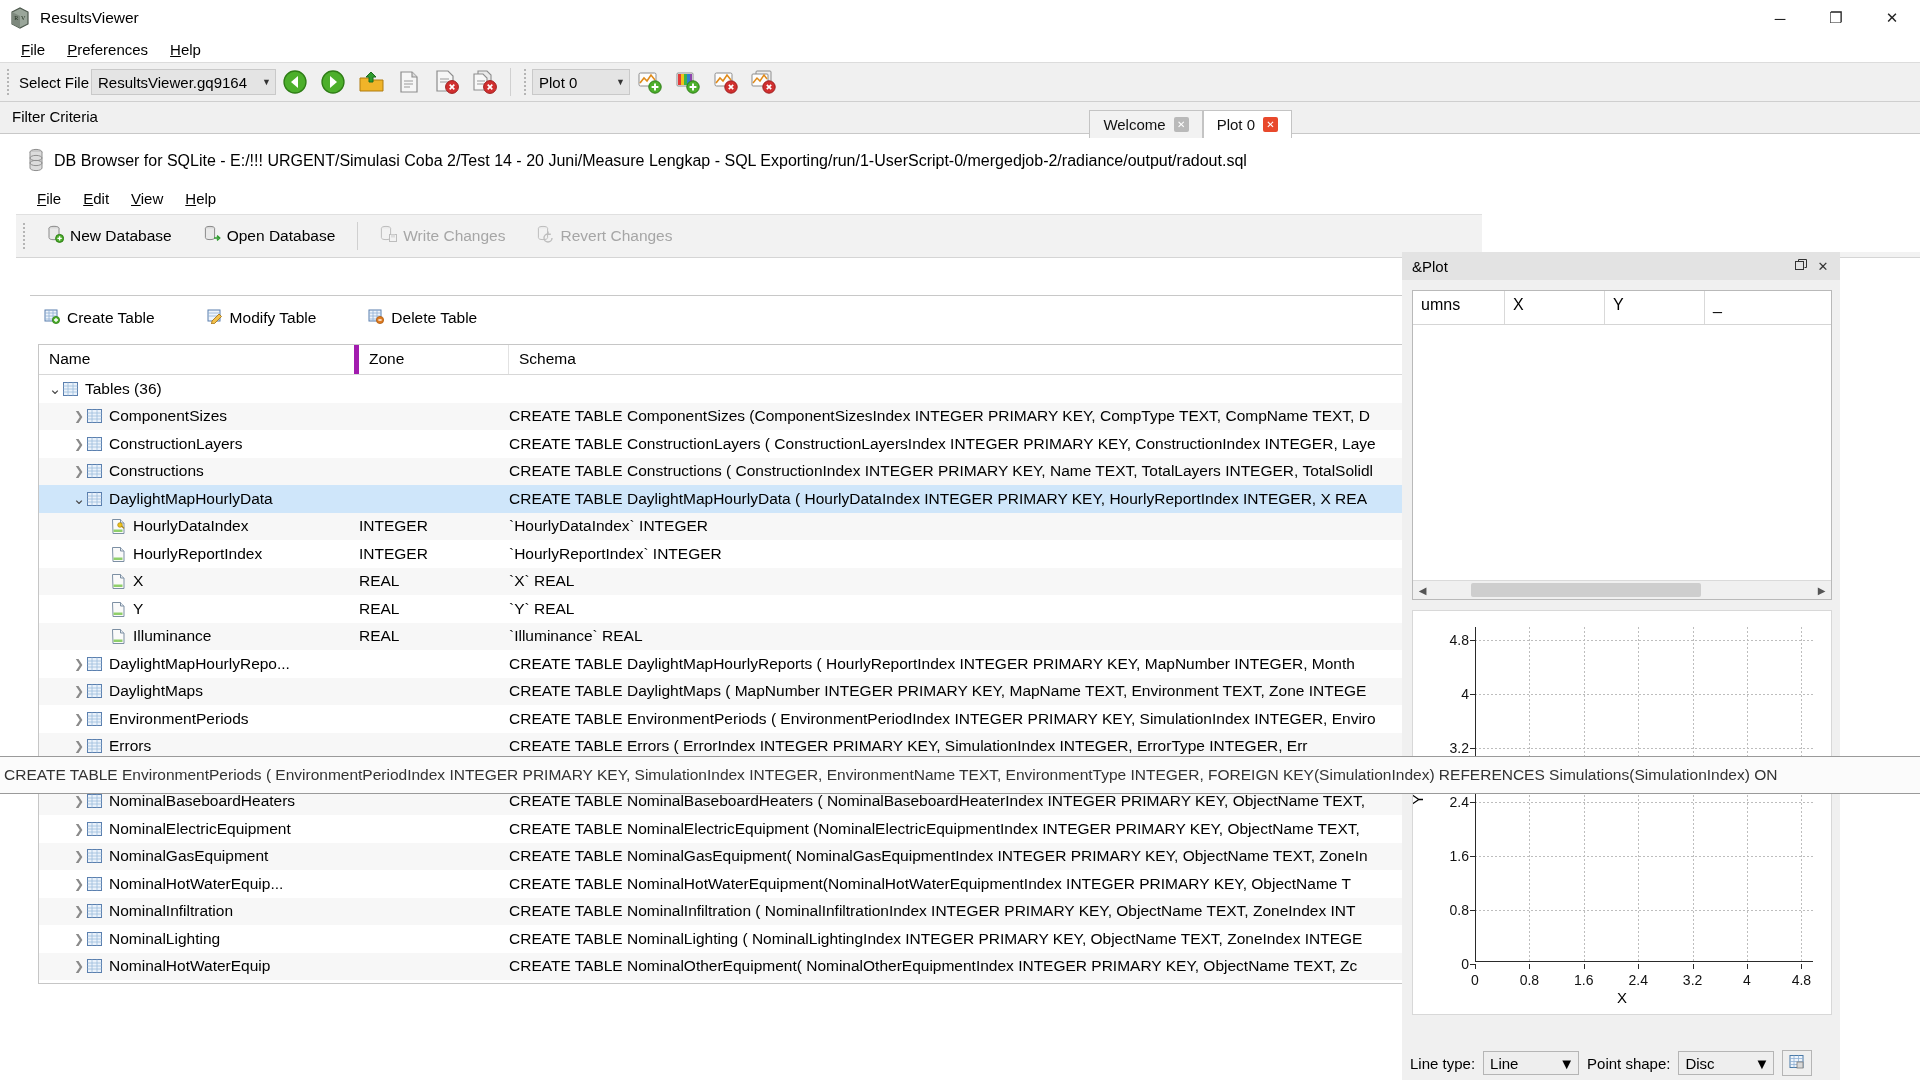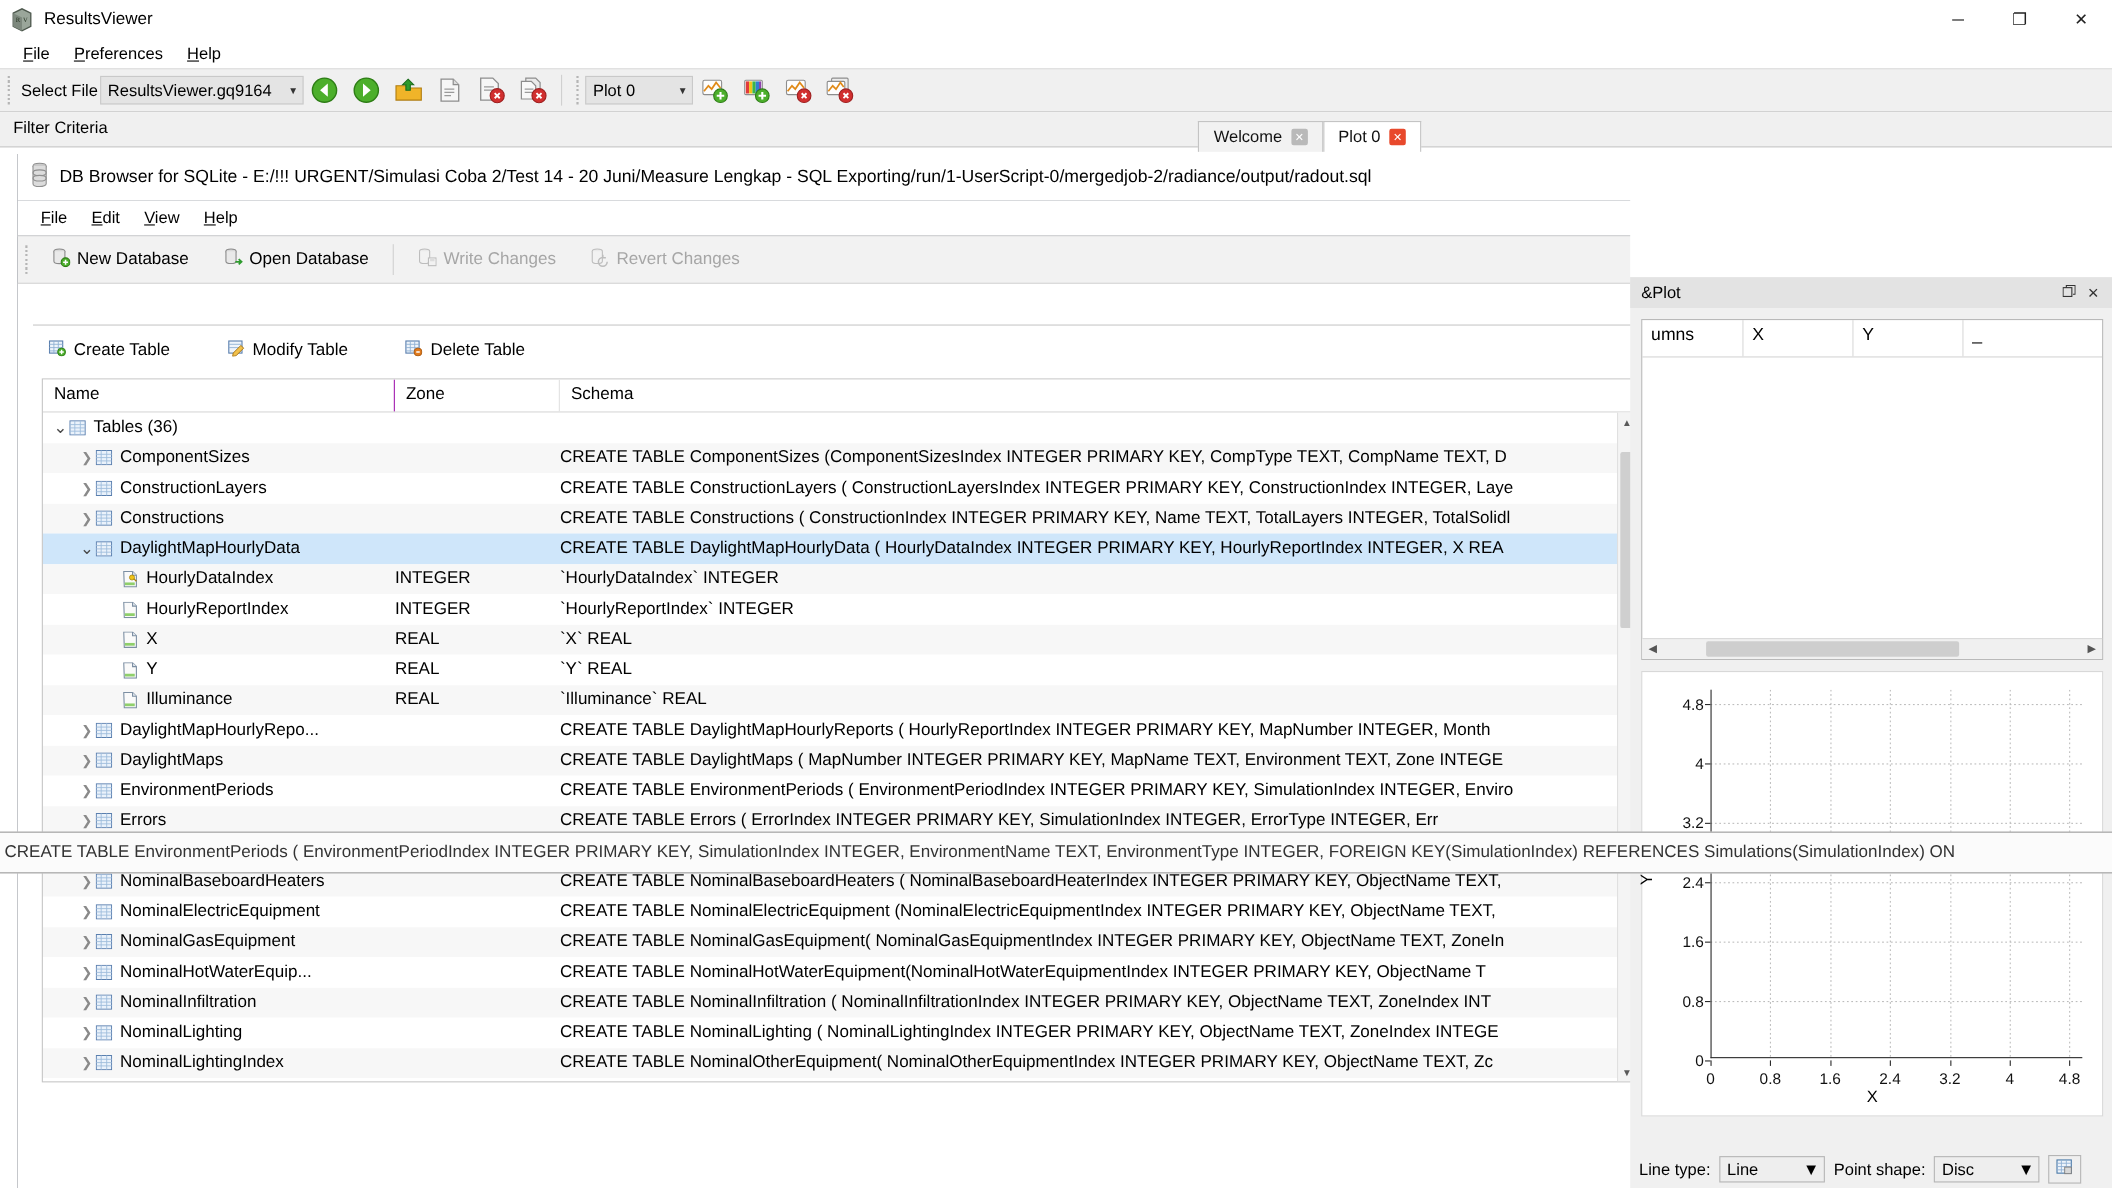--- a/index.html
+++ b/index.html
@@ -94,21 +94,21 @@
   .tabstrip-line { position:absolute; left:14px; top:37px; width:1455px; height:1px; background:#c8c8c8; }
 
   .struct-actions { position: absolute; left: 28px; top: 50px; display: flex; gap: 52px; }
   .sa-item { display: flex; align-items: center; gap: 7px; font-size: 15.5px; }
 
   
   .tree-wrap { position: absolute; left: 22px; top: 86px; width: 1450px; height: 640px;
     border: 1px solid #c6c6c6; background: #fff; overflow: hidden; }
   .tree-head { display: flex; height: 30px; background: #fff; border-bottom: 1px solid #d7d7d7; }
   .th { font-size: 15.5px; padding: 5px 0 0 10px; color: #000; }
-  .th.name { width: 320px; border-right: 1px solid #a21caf; }
+  .th.name { width: 320px; border-right: 5px solid #a21caf; }
   .th.type { width: 150px; border-right: 1px solid #e2e2e2; }
   .th.schema { flex: 1; }
   .trow { display: flex; height: 27.5px; align-items: center; font-size: 15.5px; white-space: nowrap; }
   .trow.alt { background: #f7f7f7; }
   .trow.sel { background: #cfe6fa; }
   .c-name { width: 320px; display: flex; align-items: center; overflow: hidden; }
   .c-type { width: 150px; overflow: hidden; }
   .c-schema { flex: 1; overflow: hidden; text-overflow: clip; }
   .chev { width: 16px; text-align: center; color: #8a8a8a; font-size: 12px; }
   .ico { width: 15px; height: 14px; margin-right: 7px; flex: 0 0 auto; }
@@ -120,21 +120,21 @@
 
   
   .tooltip-band {
     position: absolute; left: 0; top: 756px; width: 1920px; height: 38px;
     background: #fbfbfb; border-top: 1px solid #9a9a9a; border-bottom: 1px solid #9a9a9a;
     display: flex; align-items: center; font-size: 15.5px; color: #333;
     overflow: hidden; white-space: nowrap; padding-left: 4px; z-index: 30;
   }
 
   
-  .plot-dock { position: absolute; left: 1482px; top: 252px; width: 438px; height: 828px; background: #f0f0f0; }
+  .plot-dock { position: absolute; left: 1402px; top: 252px; width: 438px; height: 828px; background: #f0f0f0; }
   .dock-head { height: 28px; background: #e3e3e3; display: flex; align-items: center; padding: 0 6px 0 10px; }
   .dock-title { font-size: 15px; flex: 1; }
   .dock-btn { width: 22px; text-align: center; font-size: 13px; color: #333; }
 
   .cols-table { position: absolute; left: 10px; top: 38px; width: 420px; height: 310px;
     border: 1px solid #b9b9b9; background: #fff; }
   .ct-head { display: flex; height: 34px; border-bottom: 1px solid #d5d5d5; }
   .ct-th { font-size: 16px; padding: 5px 0 0 8px; border-right: 1px solid #d9d9d9; }
   .ct-th:last-child { border-right: none; }
   .ct-scroll { position: absolute; left: 0; right: 0; bottom: 0; height: 19px; background: #f0f0f0; border-top: 1px solid #dadada; }
@@ -692,21 +692,21 @@
               <div class="c-type"></div>
               <div class="c-schema">CREATE TABLE NominalLighting ( NominalLightingIndex INTEGER PRIMARY KEY, ObjectName TEXT, ZoneIndex INTEGE</div>
             </div>
             <div class="trow alt">
               <div class="c-name" style="padding-left: 32px;">
                 <span class="chev">❯</span>
                 <span class="ico"><svg width="15" height="14" viewBox="0 0 15 14">
                     <rect x="0.5" y="0.5" width="14" height="13" fill="#eaf2fb" stroke="#5a7fae"></rect>
                     <path d="M0.5 4h14M0.5 7h14M0.5 10h14M5 0.5v13M10 0.5v13" stroke="#9dbcdc" stroke-width="0.8"></path>
                   </svg></span>
-                <span>NominalLightingIndex</span>
+                <span>NominalHotWaterEquip</span>
               </div>
               <div class="c-type"></div>
               <div class="c-schema">CREATE TABLE NominalOtherEquipment( NominalOtherEquipmentIndex INTEGER PRIMARY KEY, ObjectName TEXT, Zc</div>
             </div>
             <div class="trow">
               <div class="c-type"></div>
             </div>
           </div>
         <div class="tscroll">
           <div class="arrow up">▲</div>

